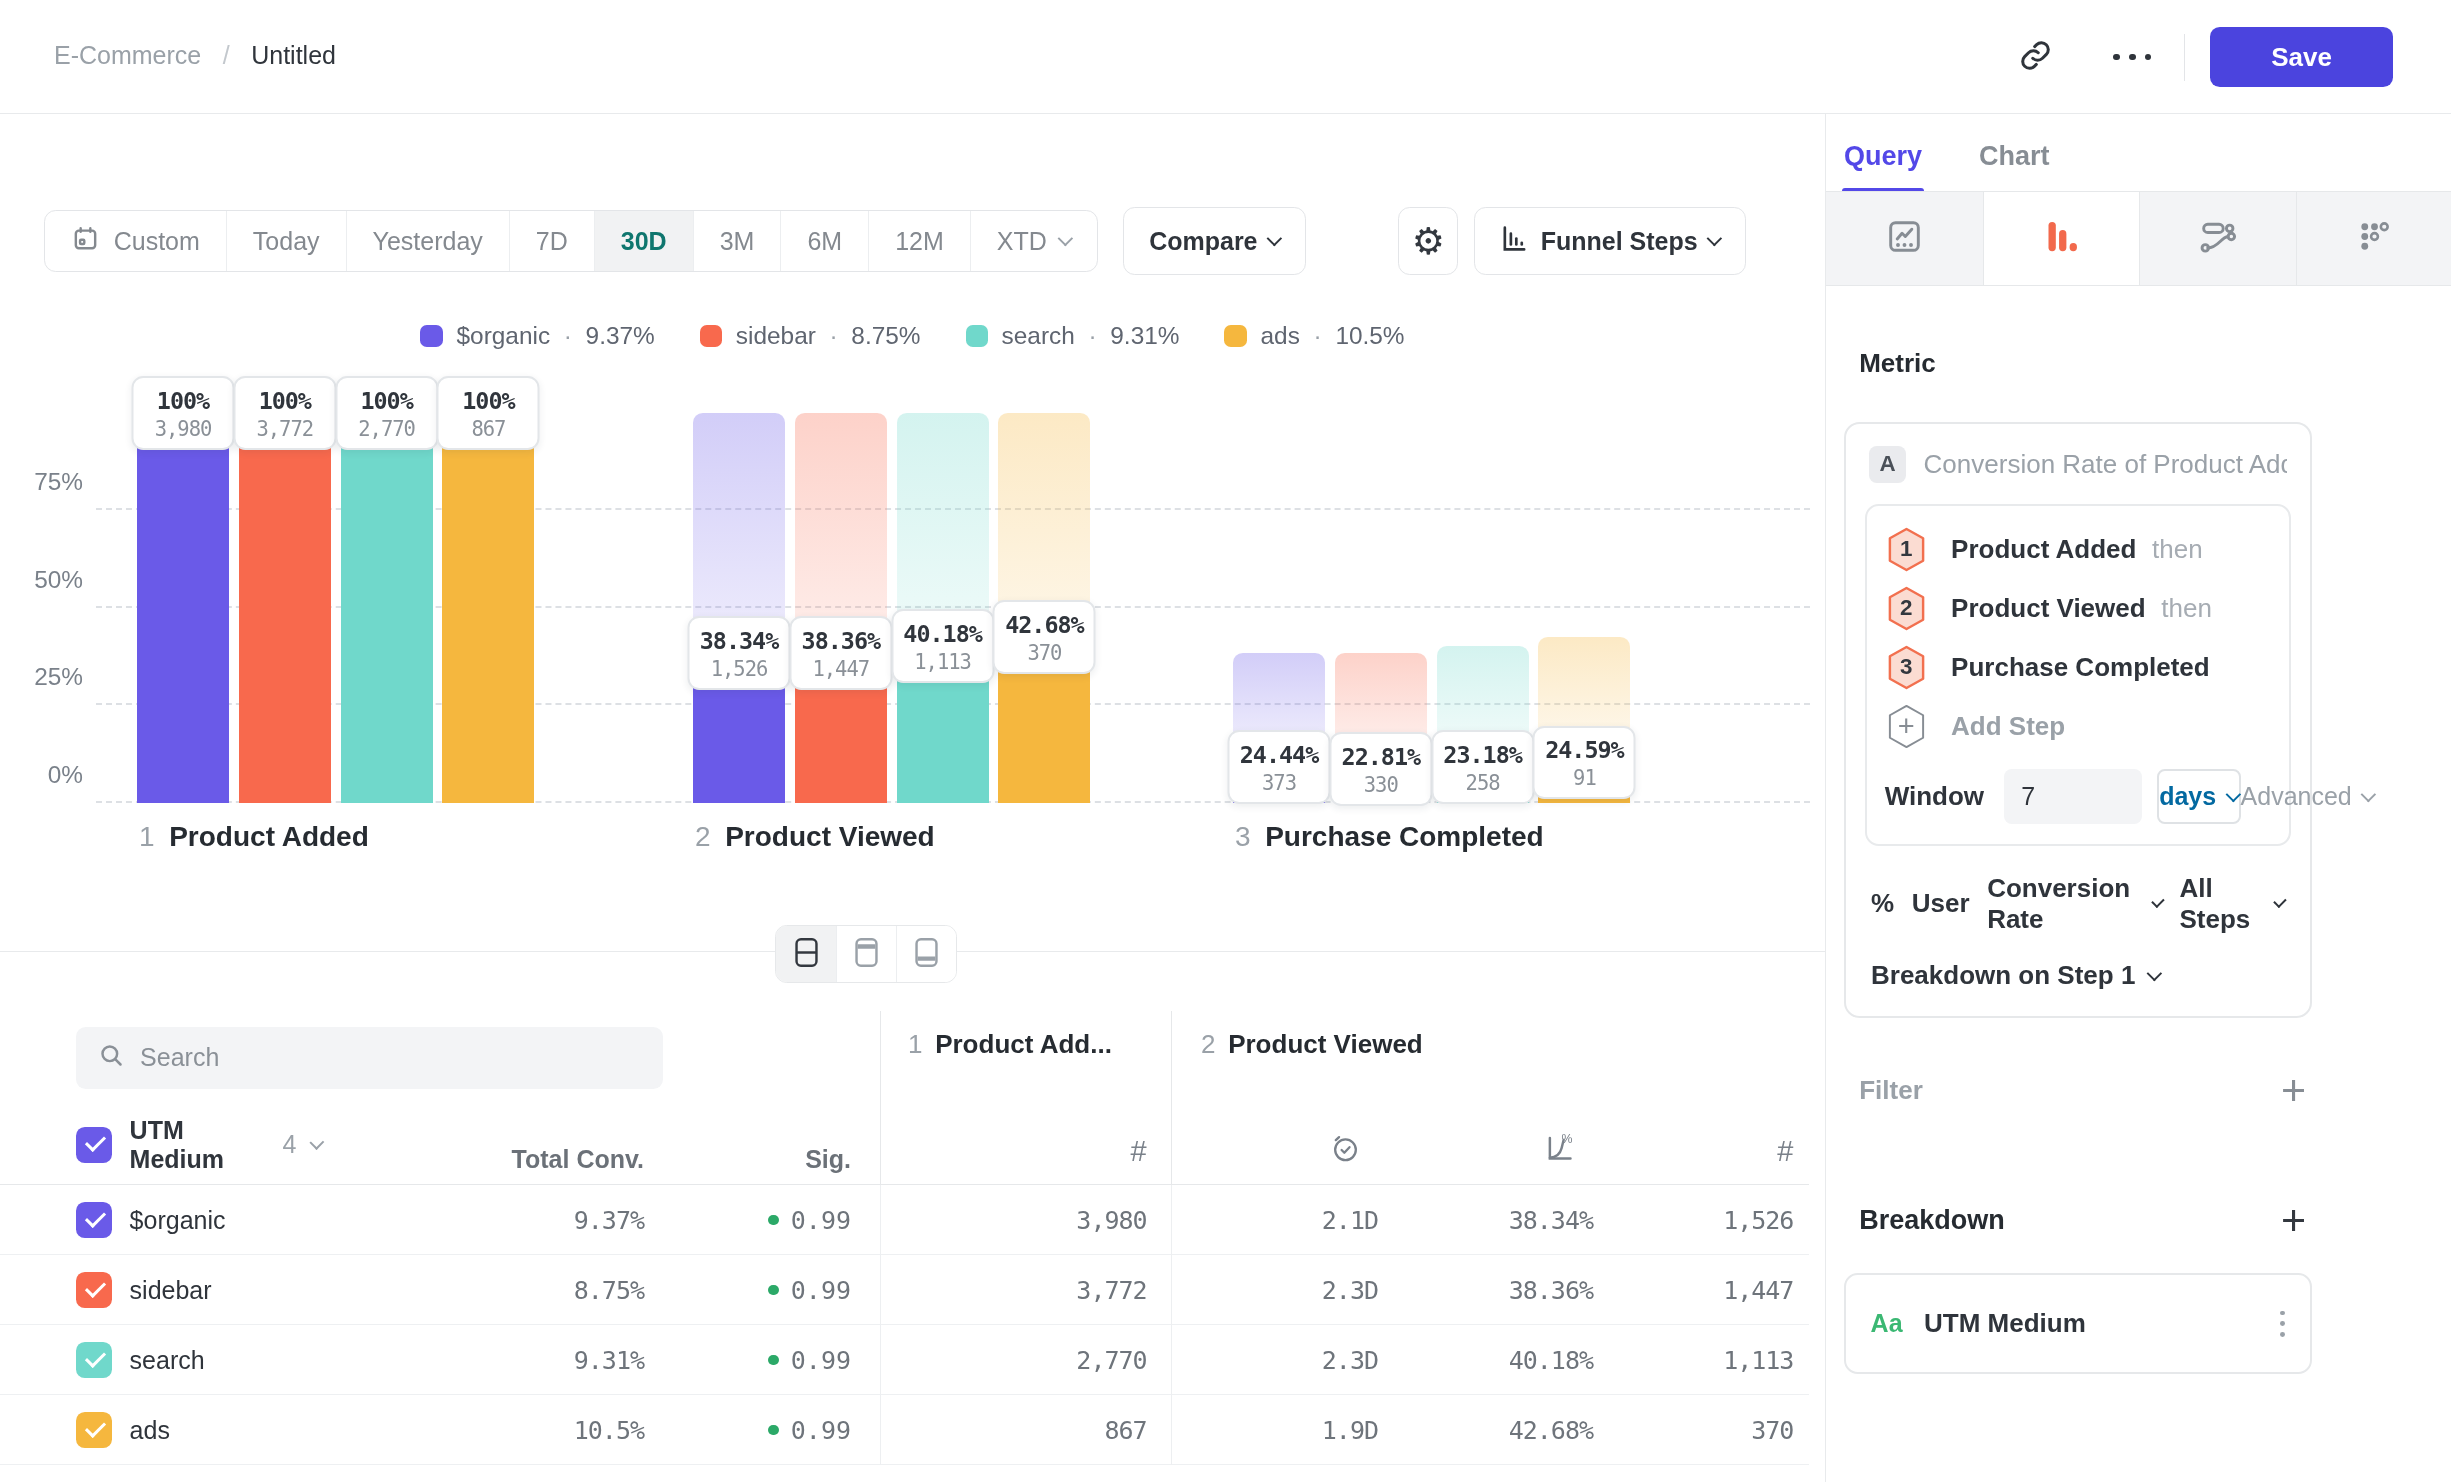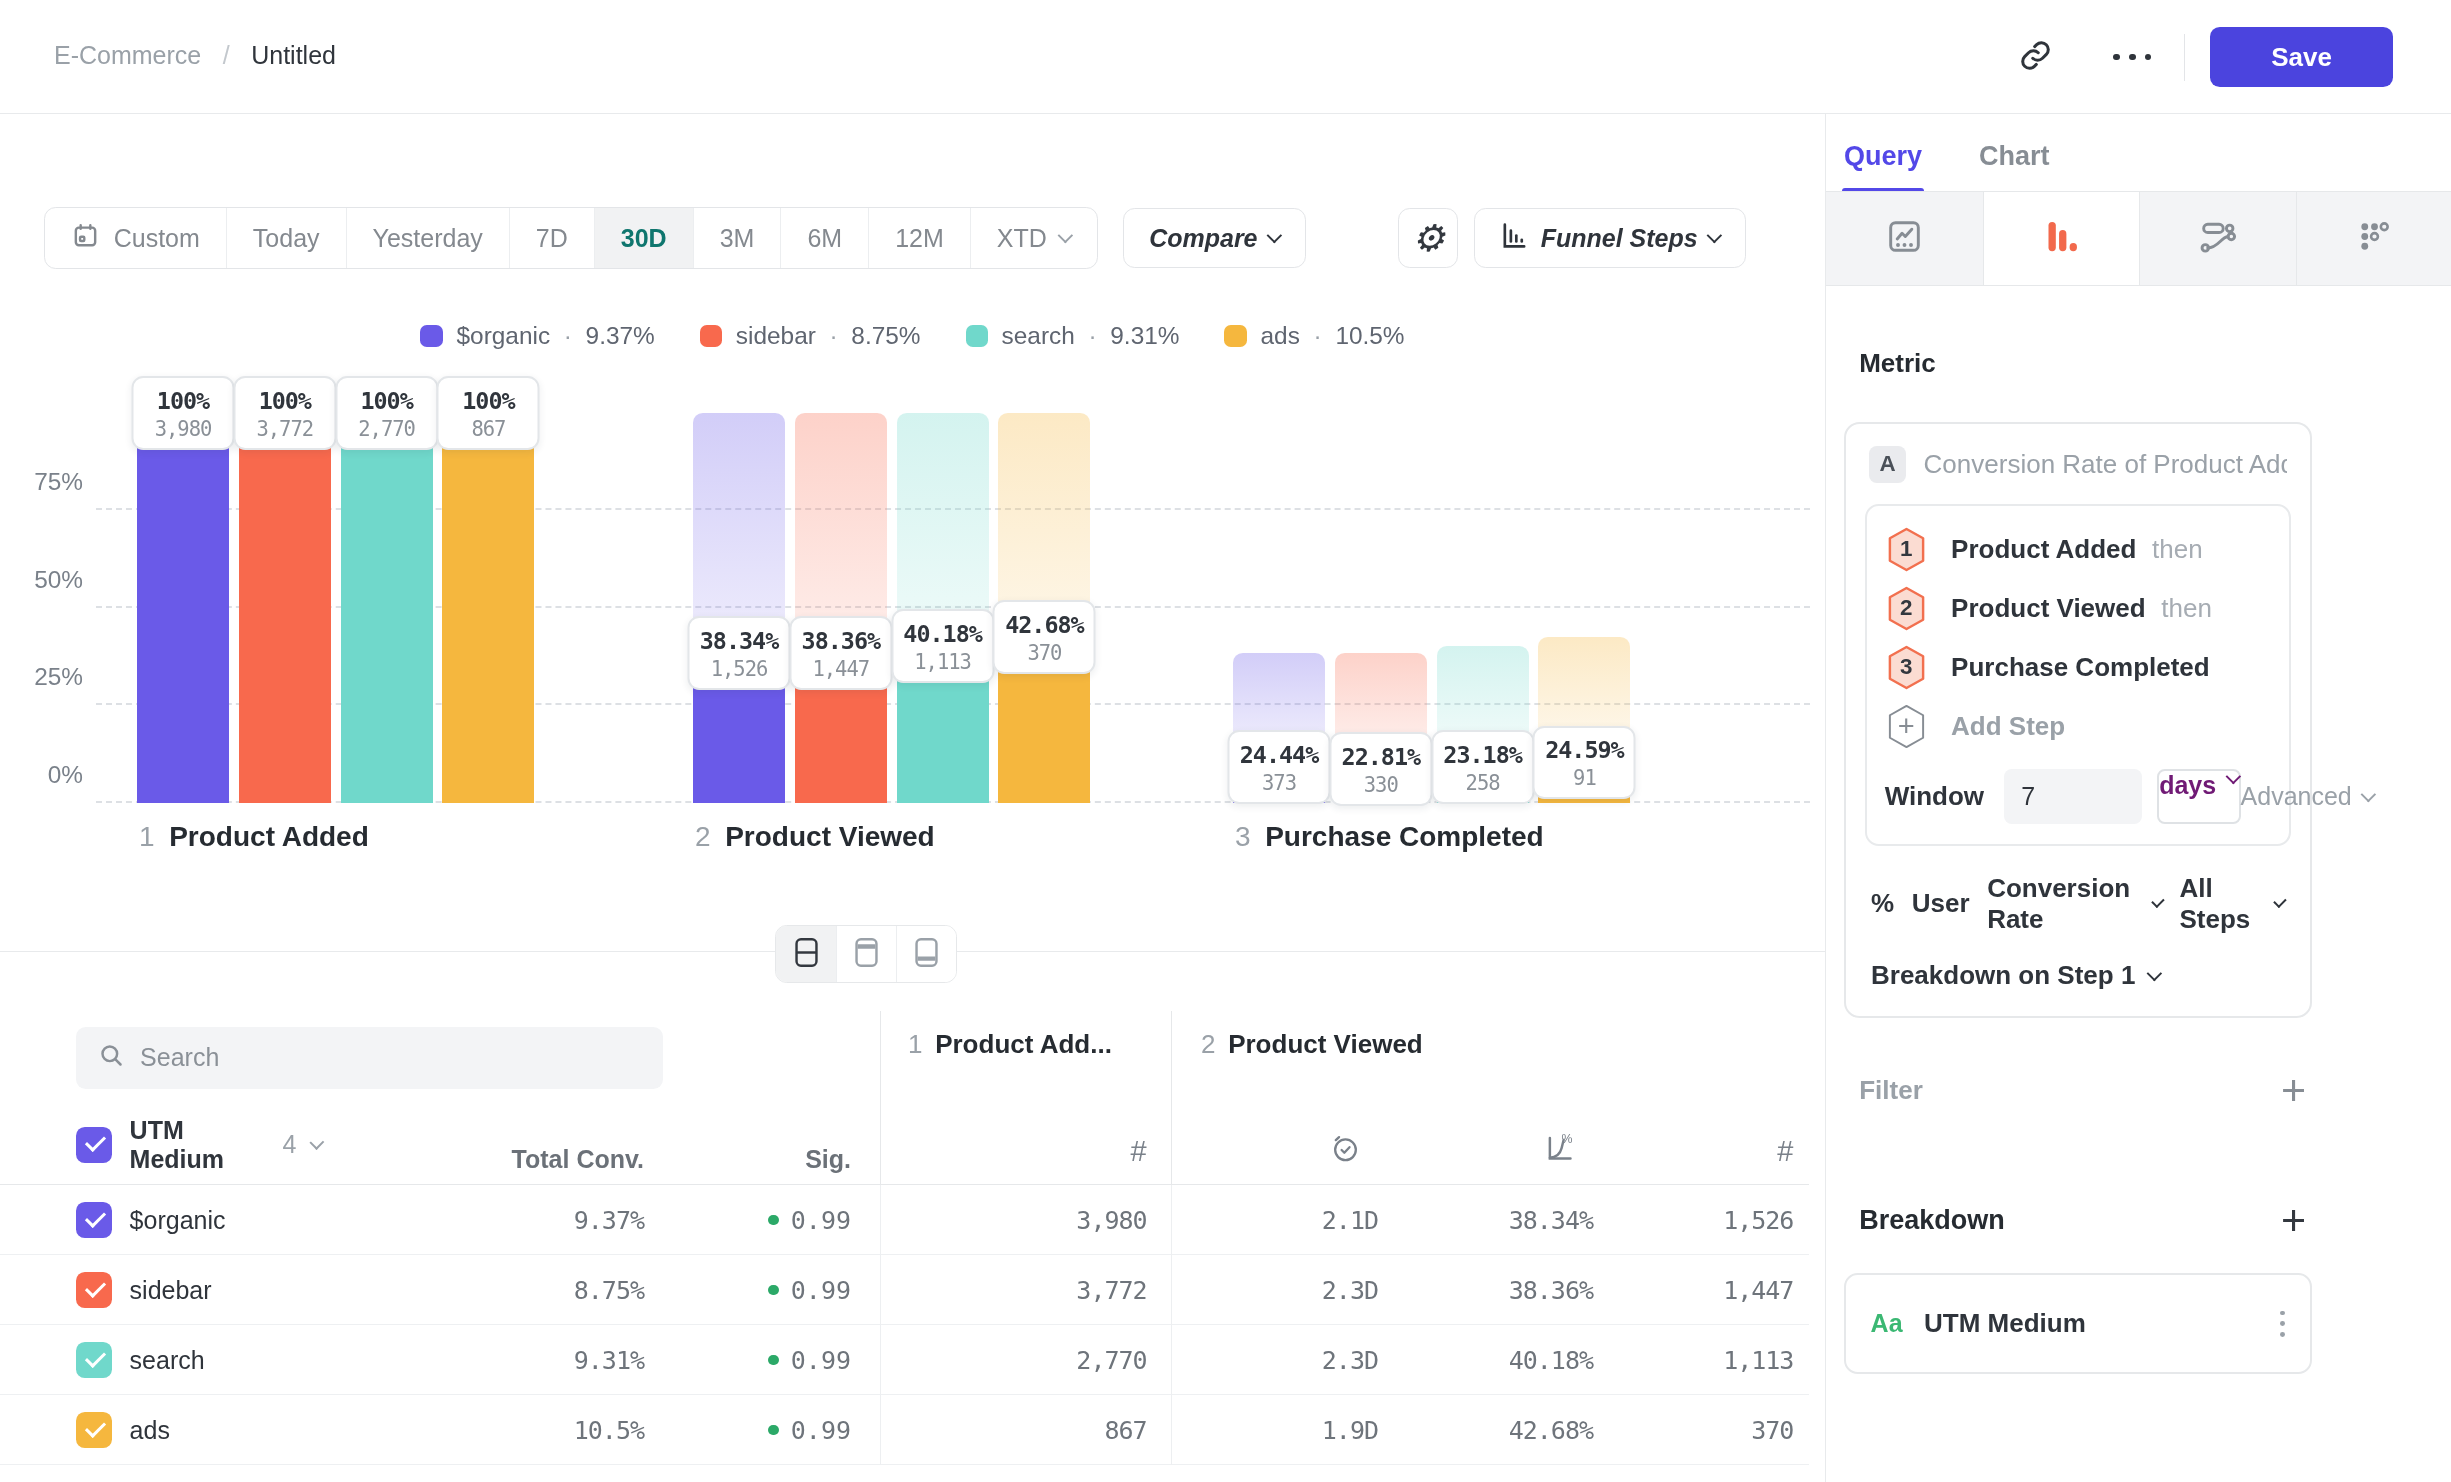--- a/index.html
+++ b/index.html
@@ -25,22 +25,22 @@
   .left-panel { width:1826px; position:relative; border-right:1px solid #E8EAEC; }
   .right-panel { width:626px; position:relative; }
 
   
   .toolbar { position:absolute; top:93px; left:44px; right:79px; display:flex; align-items:center; }
   .seg-group { display:flex; border:1px solid #E3E5E8; border-radius:11.7px; overflow:hidden; background:#fff; }
   .seg-item { height:60px; display:flex; align-items:center; justify-content:center; padding:0 26px;
     font-size:25px; color:#84898F; cursor:pointer; border-left:1px solid #ECEEF0; gap:13.7px; white-space:nowrap; }
   .seg-item:first-child { border-left:none; }
   .seg-item.active { background:#F1F2F3; color:#0f766e; font-weight:700; }
-  .btn-outline { height:60px; border:1px solid #E3E5E8; border-radius:11.7px; background:#fff; display:flex;
-    align-items:center; justify-content:center; padding:0 25px; font-size:25px; color:#2F343B; font-weight:600; cursor:pointer; gap:11.7px;font-style:italic; }
+  .btn-outline { height:68px; border:1px solid #E3E5E8; border-radius:11.7px; background:#fff; display:flex;
+    align-items:center; justify-content:center; padding:0 25px; font-size:25px; color:#2F343B; font-weight:600; cursor:pointer; gap:11.7px; }
   .compare-btn { margin-left:25px; }
   .gear-btn { margin-left:auto; width:60px; padding:0; font-size:37px; color:#33383F; font-weight:400; }
   .funnel-steps-btn { margin-left:15.6px; }
   .chev { display:inline-block; width:10.7px; height:10.7px; border-right:2.4px solid currentColor;
     border-bottom:2.4px solid currentColor; transform:rotate(45deg); margin-bottom:4.9px; }
   .chev.gray { color:#9AA1A8; }
 
   
   .legend { position:absolute; top:208px; left:0; right:0; display:flex; justify-content:center; gap:45px; align-items:center; }
   .legend-item { display:flex; align-items:center; gap:13.7px; font-size:24.4px; color:#5F6570; }
@@ -140,22 +140,22 @@
     justify-content:center; font-size:22.4px; font-weight:700; color:#33383F; }
   .hexwrap.add span { color:#878D94; font-weight:400; font-size:29px; }
   .srname { font-size:26px; font-weight:600; color:#2F343B; }
   .srthen { font-size:26px; color:#A6ACB3; margin-left:-7.8px; }
   .addlabel { font-size:26px; font-weight:600; color:#9AA1A8; }
   .window-row { margin-top:13.7px; display:flex; align-items:center; }
   .window-label { font-size:26px; font-weight:600; color:#2F343B; }
   .window-input { margin-left:19.5px; width:138px; height:55px; background:#F3F4F6; border:none; border-radius:7.8px;
     padding-left:17.6px; font-size:25px; color:#2F343B; font-family:inherit; outline:none; }
   .unit-box { margin-left:15.6px; width:129px; height:55px; border:2px solid #DFE2E5; border-radius:7.8px;
-    display:flex; justify-content:center; gap:11.7px; font-size:25px; font-weight:600;
-    color:#701a75; cursor:pointer; }
+    display:flex; align-items:center; justify-content:center; gap:11.7px; font-size:25px; font-weight:600;
+    color:#0369a1; cursor:pointer; }
   .advanced { margin-left:auto; display:flex; align-items:center; gap:11.7px; font-size:25px; color:#9AA1A8; cursor:pointer; }
   .measure-row { margin-top:27px; padding:0 5.9px; display:flex; align-items:center; gap:17.6px; font-size:26px;
     font-weight:600; color:#2F343B; }
   .measure-row .chev { margin-left:-2px; }
   .bdon-row { margin:25px 5.9px 5.9px; display:flex; align-items:center; gap:13.7px; font-size:26px; font-weight:600;
     color:#2F343B; cursor:pointer; }
   .section-row { display:flex; align-items:center; justify-content:space-between; padding:0 5.9px 0 15.6px; }
   .filter-row { margin-top:57px;align-items:center; }
   .filter-label { font-size:26px; font-weight:600; color:#9AA1A8; }
   .bd-row { margin-top:99px; }

